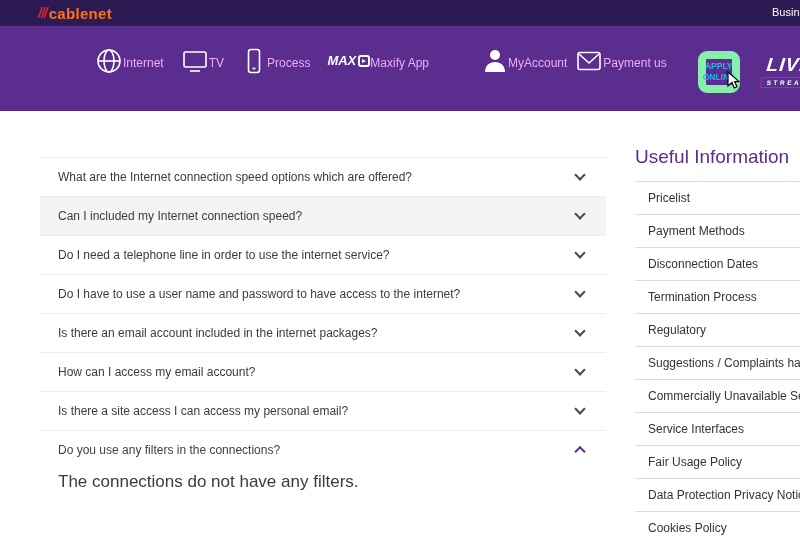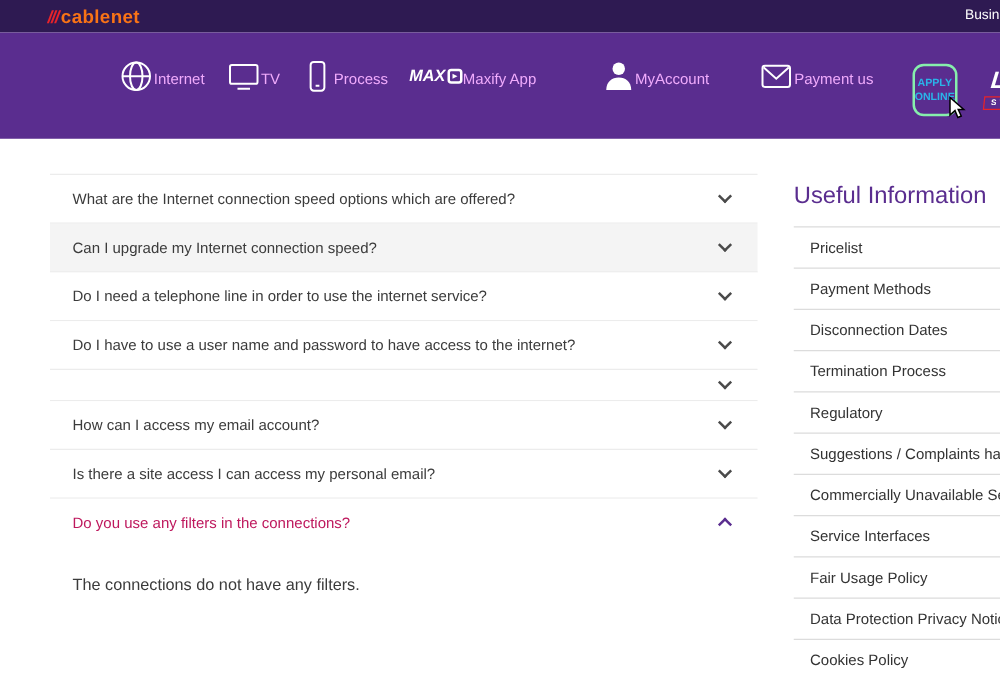--- a/index.html
+++ b/index.html
@@ -37,38 +37,38 @@
   }
   .nav-item {
     display:flex; flex-direction:row; align-items:center; justify-content:flex-end;
     padding-bottom:11px; margin-right:17px; cursor:pointer;
   }
   .nav-icon { height:32px; display:flex; align-items:center; justify-content:center; margin-bottom:5px; }
   .nav-label { color:#f0abfc; font-size:12px; white-space:nowrap; }
   .nav-divider {
     width:2px; height:32px; background:#ffffff; align-self:center; margin:0 26px 6px 10px;
   }
-  .acct { margin-right:40px; }
+  .acct { margin-right:8px; }
 
   
   .maxify { display:flex; align-items:center; }
   .mx-text { color:#fff; font-weight:800; font-size:13px; font-style:italic; letter-spacing:0; }
   .mx-badge {
     width:12px; height:12px; border:2px solid #fff; border-radius:3px; margin-left:2px;
     display:inline-block; position:relative;
   }
   .mx-badge::after{
     content:""; position:absolute; left:2px; top:2px;
     border-left:4px solid #fff; border-top:2px solid transparent; border-bottom:2px solid transparent;
   }
 
   
   .apply-btn {
     position:relative; align-self:center; margin:6px 0 0 14px;
-    width:42px; height:42px; border:2px solid #86efac; border-radius:9px;
+    width:42px; height:42px; border:8px solid #86efac; border-radius:9px;
     display:flex; flex-direction:column; align-items:center; justify-content:center;
     color:#2ab4e8; font-size:8.5px; font-weight:700; line-height:1.25; cursor:pointer;
     background:transparent;
   }
   .apply-cursor { position:absolute; right:-9px; bottom:-5px; }
 
   
   .live-logo {
     align-self:center; margin:4px 0 0 22px; transform:skewX(-6deg);
     display:flex; flex-direction:column; align-items:center; cursor:pointer;
@@ -83,40 +83,40 @@
     content:""; border-left:6px solid #fff; border-top:4px solid transparent; border-bottom:4px solid transparent;
     margin-left:1px;
   }
   .streaming-box {
     border:1px solid #e8232a; padding:1px 5px; margin-top:1px;
     color:#fff; font-size:6.5px; letter-spacing:2.5px; font-weight:700;
   }
 
   
   .faq-list {
-    position:absolute; left:40px; top:139px; width:566px;
+    position:absolute; left:40px; top:157px; width:566px;
     border-top:1px solid #ececec;
   }
   .row {
     position:relative; padding:12px 46px 12px 18px; font-size:12px; color:#3b3b3b;
     border-bottom:1px solid #ececec; cursor:pointer; background:#fff;
   }
   .row.hl { background:#f4f4f4; }
-  .row.expanded { color:#be185d; border-bottom:none; }
+  .row.expanded { color:#404040; border-bottom:none; }
   .chev {
     position:absolute; right:22px; top:50%; width:8px; height:8px;
     border-right:2px solid #4a4a4a; border-bottom:2px solid #4a4a4a;
     transform:translateY(-75%) rotate(45deg);
   }
   .row.expanded .chev {
     border-color:#5a2d8f; transform:translateY(-30%) rotate(-135deg);
   }
   .faq-answer {
-    position:absolute; left:58px; top:460px; width:520px;
-    font-size:13px; color:#3b3b3b;
+    position:absolute; left:58px; top:472px; width:520px;
+    font-size:17px; color:#3b3b3b;
   }
 
   
   .sidebar { position:absolute; left:635px; top:146px; width:230px; }
   .sb-title { color:#5a2d8f; font-size:19px; font-weight:500; margin-bottom:13px; }
   .sb-item {
     border-top:1px solid #dcdcdc; padding:9px 4px 9px 13px;
     font-size:12px; color:#333333; cursor:pointer; white-space:nowrap;
   }
   .sb-item:last-child { border-bottom:1px solid #dcdcdc; }
@@ -219,32 +219,33 @@
     </div>
 
   </nav>
 
   <section class="faq-list">
     <div class="row">
       <span>What are the Internet connection speed options which are offered?</span>
       <span class="chev"></span>
     </div>
     <div class="row hl">
-      <span>Can I upgrade my Internet connection speed?</span>
+      <span>Can I included my Internet connection speed?</span>
       <span class="chev"></span>
     </div>
     <div class="row">
       <span>Do I need a telephone line in order to use the internet service?</span>
       <span class="chev"></span>
     </div>
     <div class="row">
       <span>Do I have to use a user name and password to have access to the internet?</span>
       <span class="chev"></span>
     </div>
     <div class="row">
+      <span>Is there an email account included in the internet packages?</span>
       <span class="chev"></span>
     </div>
     <div class="row">
       <span>How can I access my email account?</span>
       <span class="chev"></span>
     </div>
     <div class="row">
       <span>Is there a site access I can access my personal email?</span>
       <span class="chev"></span>
     </div>

